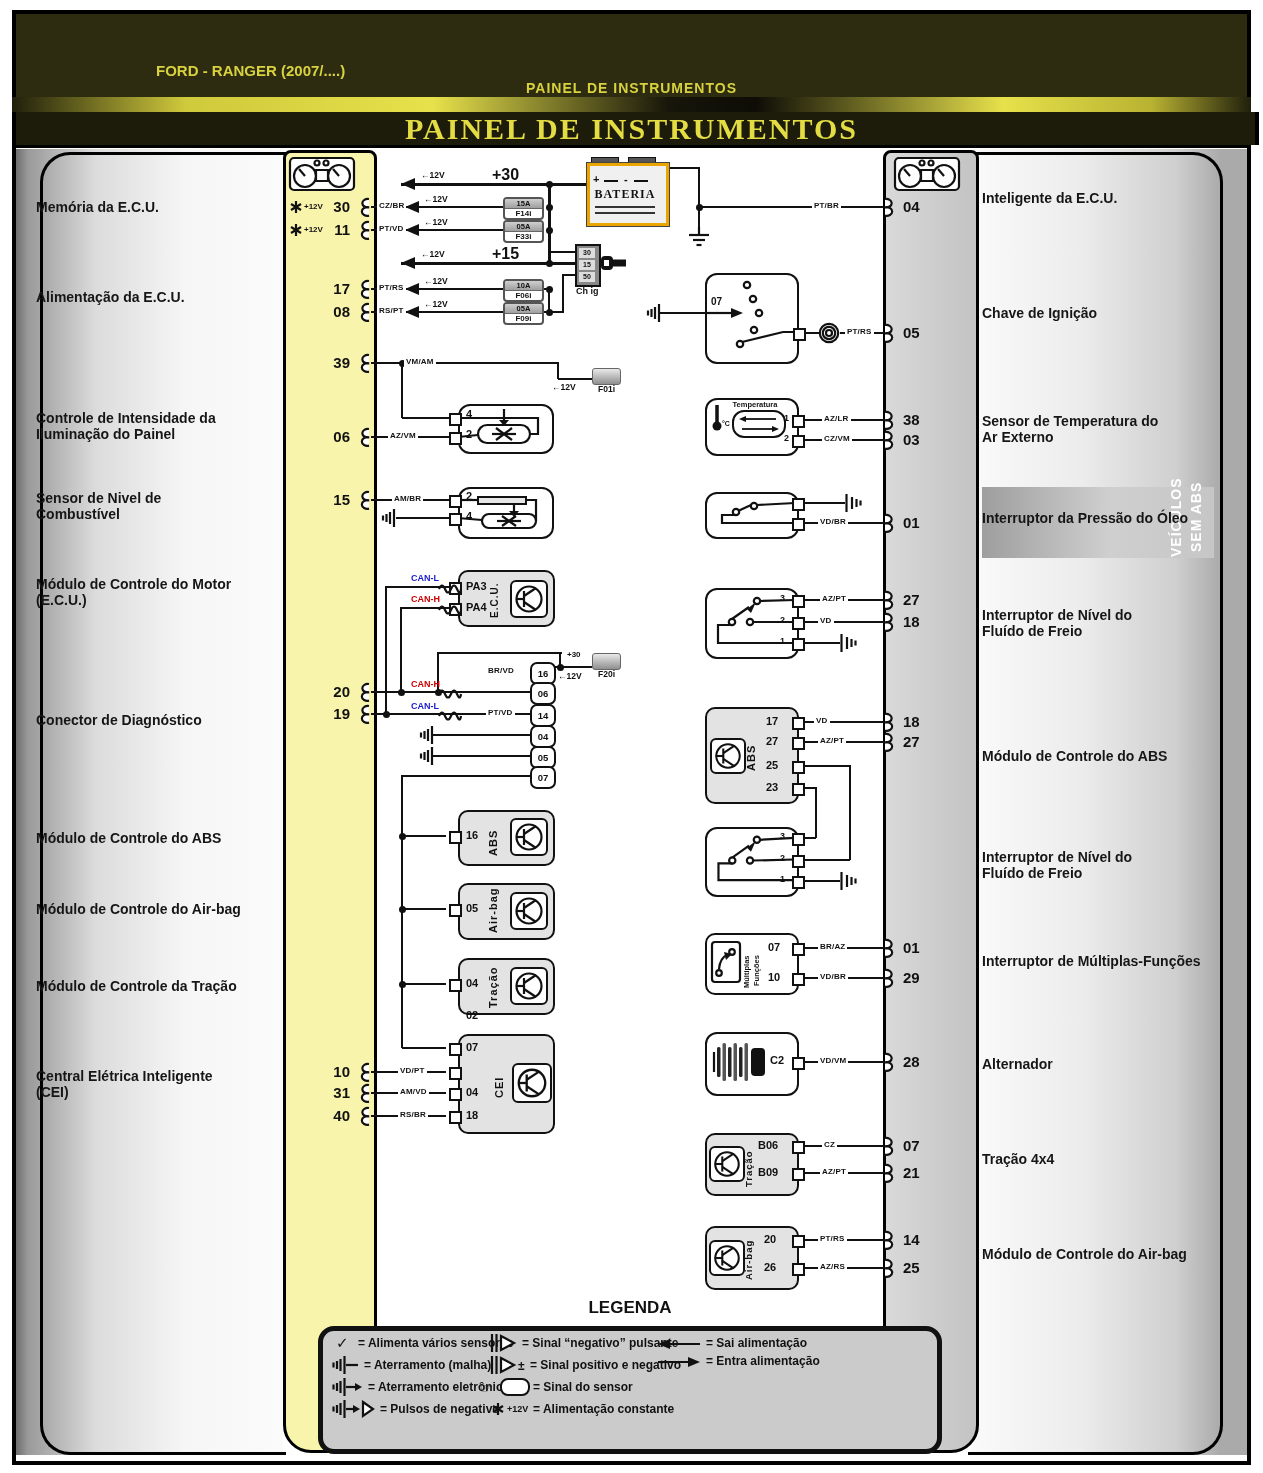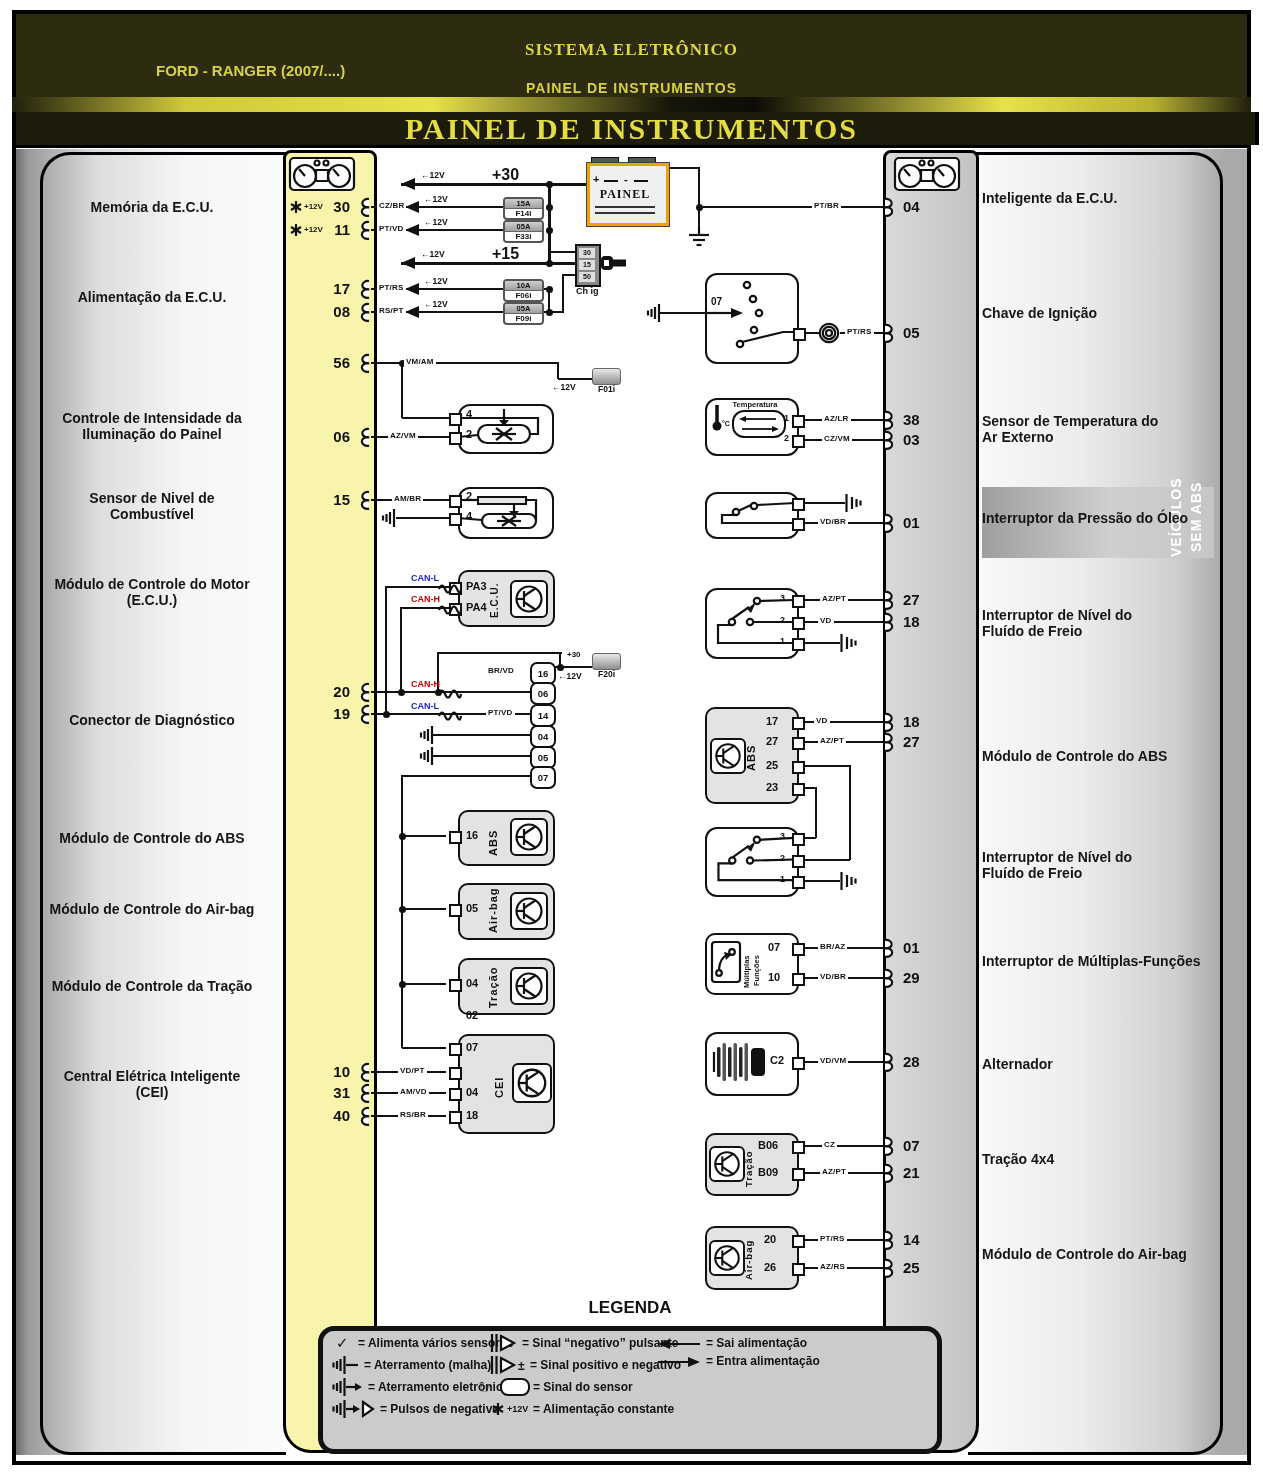--- a/index.html
+++ b/index.html
@@ -18,21 +18,21 @@
   #main{position:absolute;left:12px;top:145px;width:1231px;height:1313px;background:#fff;border:4px solid #000;border-top:3px solid #000;}
   #colL{position:absolute;left:16px;top:149px;width:267px;height:1306px;background:linear-gradient(90deg,#6e6e6e 0,#9a9a9a 12px,#dcdcdc 80px,#f6f6f6 170px,#fbfbfb 100%);}
   #colLb{position:absolute;left:40px;top:152px;width:243px;height:1297px;border:3px solid #000;border-right:none;border-radius:30px 0 0 30px;}
   #colR{position:absolute;left:971px;top:149px;width:276px;height:1306px;background:linear-gradient(90deg,#fafafa 0,#ececec 110px,#cfcfcf 205px,#aaa 250px);}
   #colRb{position:absolute;left:968px;top:152px;width:252px;height:1297px;border:3px solid #000;border-left:none;border-radius:0 30px 30px 0;}
   .strip{position:absolute;top:150px;height:1297px;border:3px solid #000;border-radius:8px 8px 28px 28px;}
   #stripL{left:283px;width:88px;background:#f9f4ac;}
   #stripR{left:883px;width:90px;background:linear-gradient(90deg,#d9d9d9,#c3c3c3);}
   
   .lbl{position:absolute;font:bold 14px "Liberation Sans",sans-serif;color:#161616;white-space:pre-line;line-height:16px;}
-  .lblL{width:232px;text-align:center;left:36px;}
+  .lblL{width:232px;text-align:left;left:36px;}
   .lblR{left:982px;text-align:left;width:232px;}
   #semabs{position:absolute;left:982px;top:487px;width:232px;height:71px;background:linear-gradient(90deg,#9e9e9e,#cfcfcf 55%,#c6c6c6);}
   .vtx{position:absolute;writing-mode:vertical-rl;transform:rotate(180deg);white-space:nowrap;}
   .semtx{font:bold 14px "Liberation Sans",sans-serif;color:#fff;letter-spacing:1px;}
   
   .hw{position:absolute;height:2px;background:#111;}
   .hw3{height:3px;}
   .vw{position:absolute;width:2px;background:#111;}
   .vw3{width:3px;}
   .dot{position:absolute;width:7px;height:7px;border-radius:50%;background:#111;margin:-3px 0 0 -3px;}
@@ -75,21 +75,20 @@
   .hand{font:14px "DejaVu Sans",sans-serif;}
   .tailL{display:inline-block;width:30px;height:2px;background:#111;vertical-align:middle;}
 </style>
 </head>
 <body>
 
 <div id="page">
 
   <div id="hdr">
     <div id="hmodel">FORD - RANGER (2007/....)</div>
-    <div id="hsys">SISTEMA ELETRÔNICO</div>
     <div id="hsub">PAINEL DE INSTRUMENTOS</div>
   </div>
   <div id="hbar"></div>
   <div class="ab" style="left:12px;top:112px;width:1239px;height:33px;background:#1d1c0b;border-left:4px solid #000;border-right:4px solid #000;"></div>
   <div id="htitle">PAINEL DE INSTRUMENTOS</div>
 
   <div id="main"></div>
   <div id="colL"></div>
   <div id="colLb"></div>
   <div id="colR"></div>
@@ -280,21 +279,21 @@
   <span class="s12" style="left:567px;top:651px;font-weight:bold">+30</span>
   <span class="v12" style="left:558px;top:672px">←12V</span>
 
   <div class="ab" style="left:591px;top:157px;width:26px;height:9px;background:#555;border:1px solid #111"></div>
   <div class="ab" style="left:628px;top:157px;width:26px;height:9px;background:#555;border:1px solid #111"></div>
   <div class="ab" style="left:587px;top:163px;width:76px;height:57px;border:3px solid #eaa500;background:#f0f0f0;box-shadow:0 0 0 1px #444">
     <span class="ab" style="left:3px;top:8px;font:bold 11px/1 'Liberation Sans',sans-serif">+</span>
     <span class="ab" style="left:14px;top:14px;width:14px;height:2px;background:#111"></span>
     <span class="ab" style="left:34px;top:8px;font:bold 11px/1 'Liberation Sans',sans-serif">-</span>
     <span class="ab" style="left:44px;top:14px;width:14px;height:2px;background:#111"></span>
-    <div class="ab" style="left:0;top:22px;width:70px;text-align:center;font:bold 12px/1 'Liberation Serif',serif;letter-spacing:1px">PAINEL</div>
+    <div class="ab" style="left:0;top:22px;width:70px;text-align:center;font:bold 12px/1 'Liberation Serif',serif;letter-spacing:1px">BATERIA</div>
     <span class="ab" style="left:5px;top:40px;width:60px;height:2px;background:#333"></span>
     <span class="ab" style="left:5px;top:46px;width:60px;height:2px;background:#333"></span>
   </div>
   <svg class="lineart" style="left:686px;top:227px" width="26" height="22" viewBox="0 0 26 22">
     <line x1="13" y1="0" x2="13" y2="7" class="stk"></line>
       <line x1="3" y1="8" x2="23" y2="8" class="stk"></line>
     <line x1="7" y1="13" x2="19" y2="13" class="stk"></line>
       <line x1="10.5" y1="18" x2="15.5" y2="18" class="stk"></line>
   </svg>
 
@@ -725,21 +724,21 @@
   <svg class="lineart" style="left:359px;top:1084px" width="12" height="19" viewBox="0 0 12 19">
       <path d="M10,1 A5.5,4.3 0 1,0 10,9.4 A5.5,4.3 0 1,0 10,17.6" class="stkf"></path>
     </svg>
   <svg class="lineart" style="left:359px;top:1107px" width="12" height="19" viewBox="0 0 12 19">
       <path d="M10,1 A5.5,4.3 0 1,0 10,9.4 A5.5,4.3 0 1,0 10,17.6" class="stkf"></path>
     </svg>
   <span class="pn pnl" style="top:199px">30</span>
   <span class="pn pnl" style="top:222px">11</span>
   <span class="pn pnl" style="top:281px">17</span>
   <span class="pn pnl" style="top:304px">08</span>
-  <span class="pn pnl" style="top:355px">56</span>
+  <span class="pn pnl" style="top:355px">39</span>
   <span class="pn pnl" style="top:429px">06</span>
   <span class="pn pnl" style="top:492px">15</span>
   <span class="pn pnl" style="top:684px">20</span>
   <span class="pn pnl" style="top:706px">19</span>
   <span class="pn pnl" style="top:1064px">10</span>
   <span class="pn pnl" style="top:1085px">31</span>
   <span class="pn pnl" style="top:1108px">40</span>
   <svg class="lineart" style="left:290px;top:201px" width="12" height="12" viewBox="0 0 12 12">
       <line x1="6" y1="0" x2="6" y2="12" class="stk"></line>
       <line x1="1" y1="3" x2="11" y2="9" class="stk"></line>

